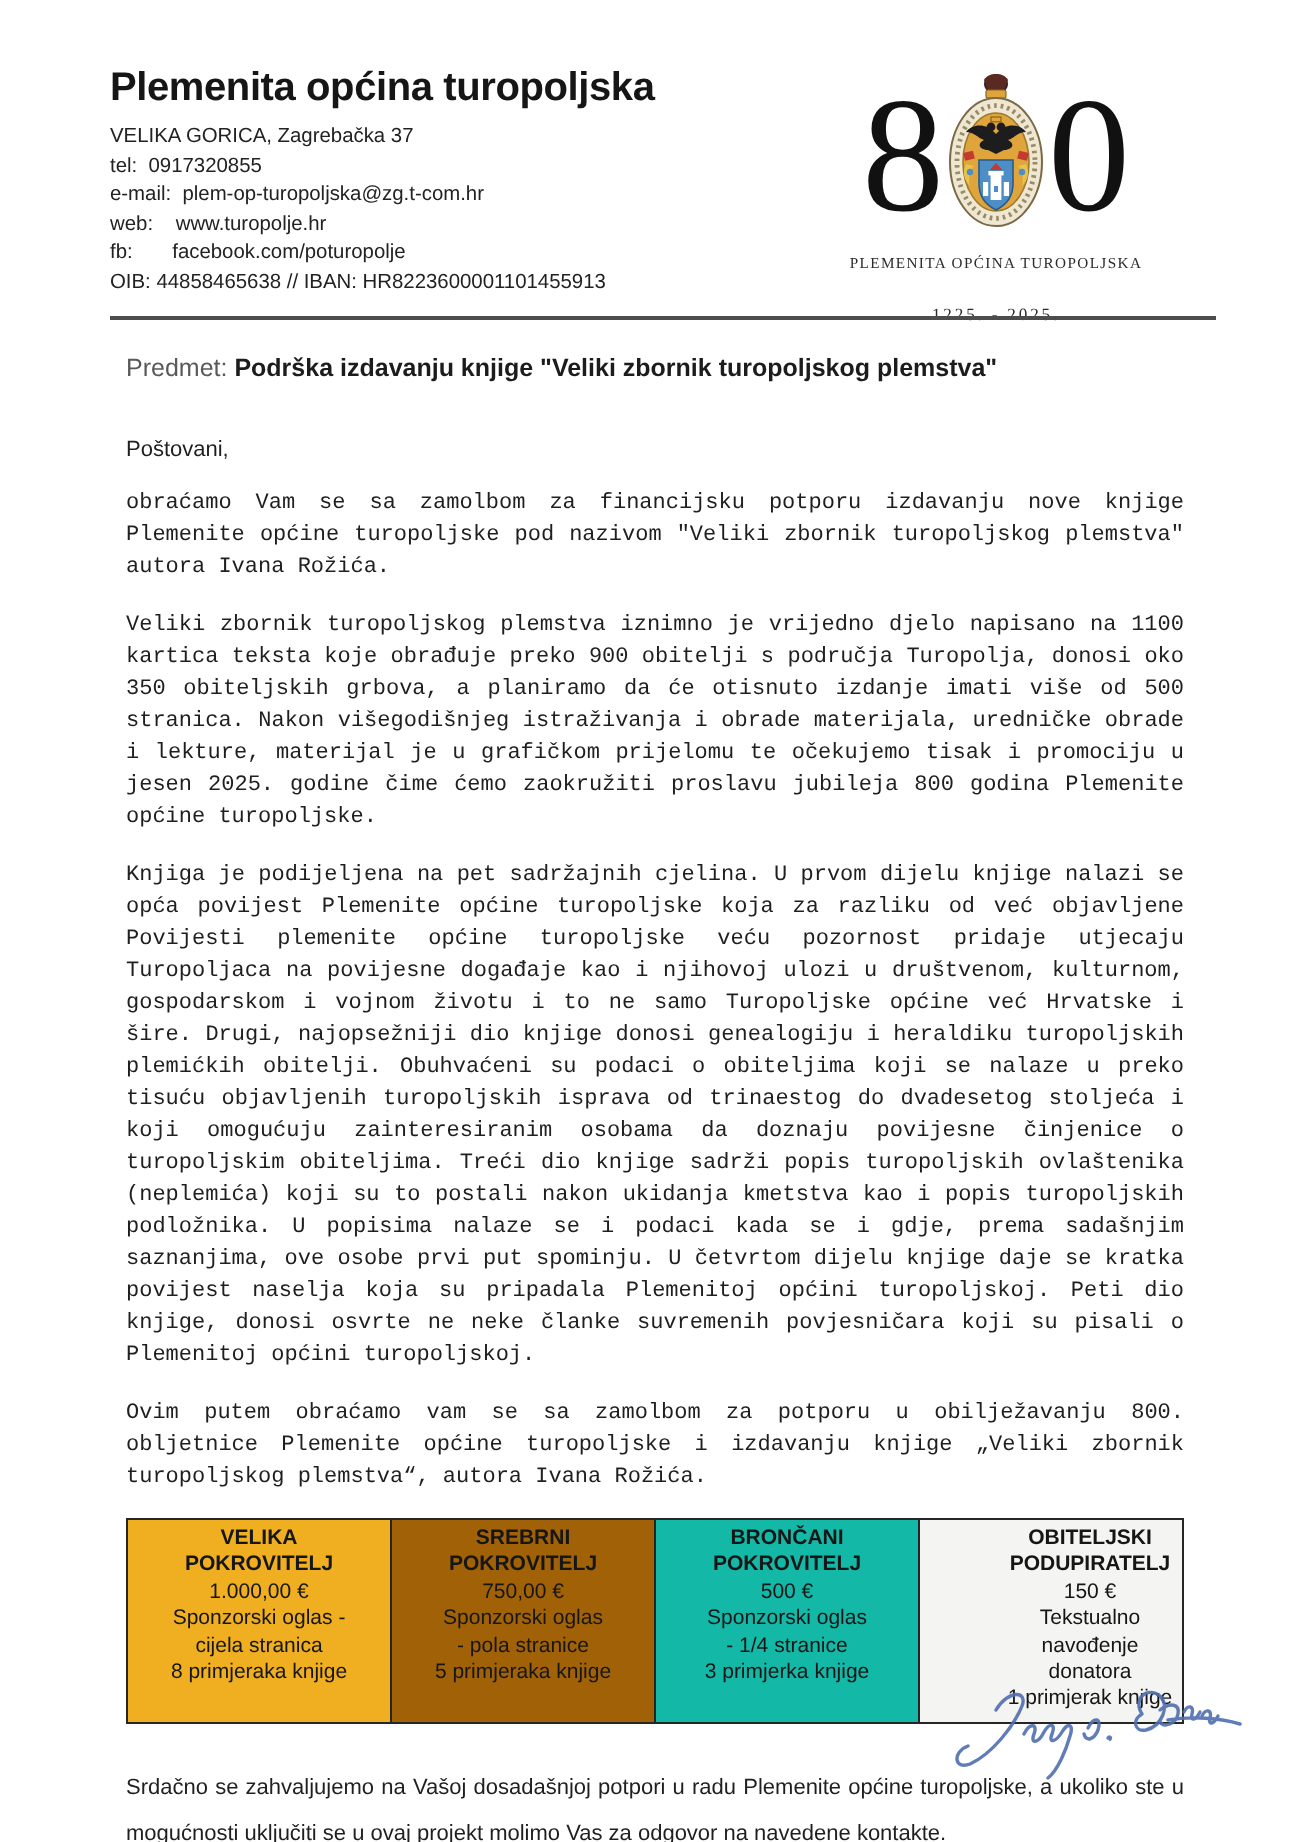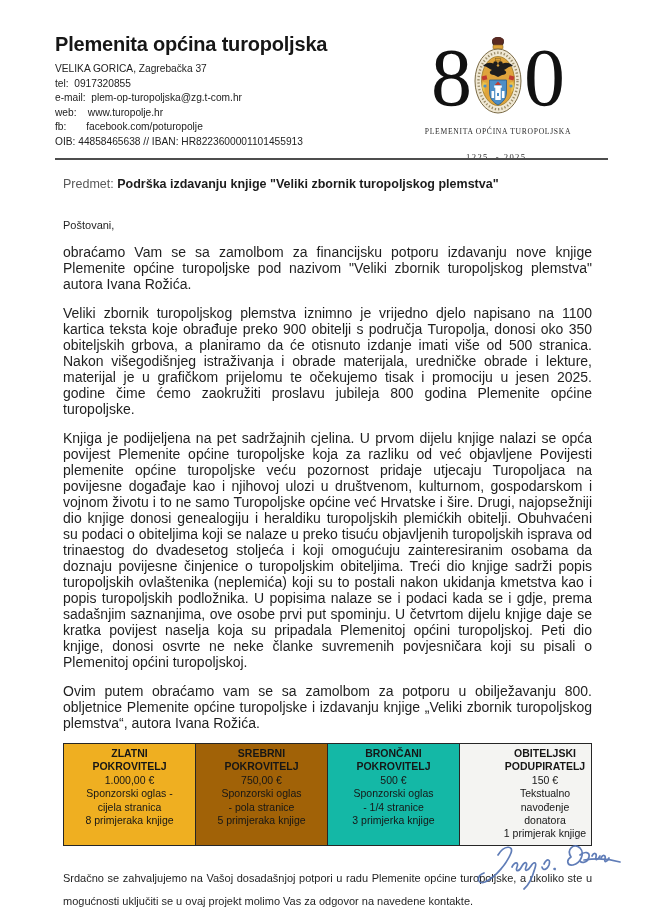--- a/index.html
+++ b/index.html
@@ -26,21 +26,21 @@
   .logo-years { margin-top:16px; font-family:"Liberation Serif", serif; font-size:8.6px; letter-spacing:1.4px; color:#2b2b2b; }
 
   .header-rule { position:absolute; left:55px; top:158px; width:553px; border-top:2px solid #4d4d4d; }
 
   
   .content { position:absolute; left:63px; top:177px; width:529px; }
   .subject { font-size:12.5px; margin-bottom:28px; }
   .subject-label { color:#595959; }
   .subject-text { font-weight:bold; color:#1c1c1c; }
   .salutation { font-size:11px; margin-bottom:13px; }
-  p.body-par { font-size:14px; line-height:16px; text-align:justify; color:#1f1f1f; margin-bottom:13px; }
+  p.body-par { font-size:11px; line-height:16px; text-align:justify; color:#1f1f1f; margin-bottom:13px;font-family:Liberation Mono, monospace; }
   p.par4 { margin-bottom:12px; }
 
   table.tiers { width:100%; border-collapse:collapse; table-layout:fixed; }
   table.tiers td { border:1px solid #262626; padding:3px 2px 4px; font-size:10.5px; line-height:13.4px; text-align:center; vertical-align:top; color:#161616; }
   .cell-title { font-weight:bold; }
 
   p.closing { font-size:11px; line-height:23px; text-align:justify; color:#1f1f1f; margin-top:21px; }
 
   .signoff { text-align:center; padding-right:37px; font-size:11px; color:#1f1f1f; }
   .signoff-role { margin-top:14px; }
@@ -116,21 +116,21 @@
 
     <p class="body-par">obraćamo Vam se sa zamolbom za financijsku potporu izdavanju nove knjige Plemenite općine turopoljske pod nazivom "Veliki zbornik turopoljskog plemstva" autora Ivana Rožića.</p>
     <p class="body-par">Veliki zbornik turopoljskog plemstva iznimno je vrijedno djelo napisano na 1100 kartica teksta koje obrađuje preko 900 obitelji s područja Turopolja, donosi oko 350 obiteljskih grbova, a planiramo da će otisnuto izdanje imati više od 500 stranica. Nakon višegodišnjeg istraživanja i obrade materijala, uredničke obrade i lekture, materijal je u grafičkom prijelomu te očekujemo tisak i promociju u jesen 2025. godine čime ćemo zaokružiti proslavu jubileja 800 godina Plemenite općine turopoljske.</p>
     <p class="body-par">Knjiga je podijeljena na pet sadržajnih cjelina. U prvom dijelu knjige nalazi se opća povijest Plemenite općine turopoljske koja za razliku od već objavljene Povijesti plemenite općine turopoljske veću pozornost pridaje utjecaju Turopoljaca na povijesne događaje kao i njihovoj ulozi u društvenom, kulturnom, gospodarskom i vojnom životu i to ne samo Turopoljske općine već Hrvatske i šire. Drugi, najopsežniji dio knjige donosi genealogiju i heraldiku turopoljskih plemićkih obitelji. Obuhvaćeni su podaci o obiteljima koji se nalaze u preko tisuću objavljenih turopoljskih isprava od trinaestog do dvadesetog stoljeća i koji omogućuju zainteresiranim osobama da doznaju povijesne činjenice o turopoljskim obiteljima. Treći dio knjige sadrži popis turopoljskih ovlaštenika (neplemića) koji su to postali nakon ukidanja kmetstva kao i popis turopoljskih podložnika. U popisima nalaze se i podaci kada se i gdje, prema sadašnjim saznanjima, ove osobe prvi put spominju. U četvrtom dijelu knjige daje se kratka povijest naselja koja su pripadala Plemenitoj općini turopoljskoj. Peti dio knjige, donosi osvrte ne neke članke suvremenih povjesničara koji su pisali o Plemenitoj općini turopoljskoj.</p>
     <p class="body-par par4">Ovim putem obraćamo vam se sa zamolbom za potporu u obilježavanju 800. obljetnice Plemenite općine turopoljske i izdavanju knjige „Veliki zbornik turopoljskog plemstva“, autora Ivana Rožića.</p>
 
     <table class="tiers">
       <tbody>
           <tr>
         <td style="background-color: rgb(239, 175, 33);">
-          <div class="cell-title">ZLATNI</div>
+          <div class="cell-title">VELIKA</div>
           <div class="cell-title">POKROVITELJ</div>
           <div>1.000,00 €</div>
           <div>Sponzorski oglas -</div>
           <div>cijela stranica</div>
           <div>8 primjeraka knjige</div>
         </td>
         <td style="background-color: #a16207;">
           <div class="cell-title">SREBRNI</div>
           <div class="cell-title">POKROVITELJ</div>
           <div>750,00 €</div>

